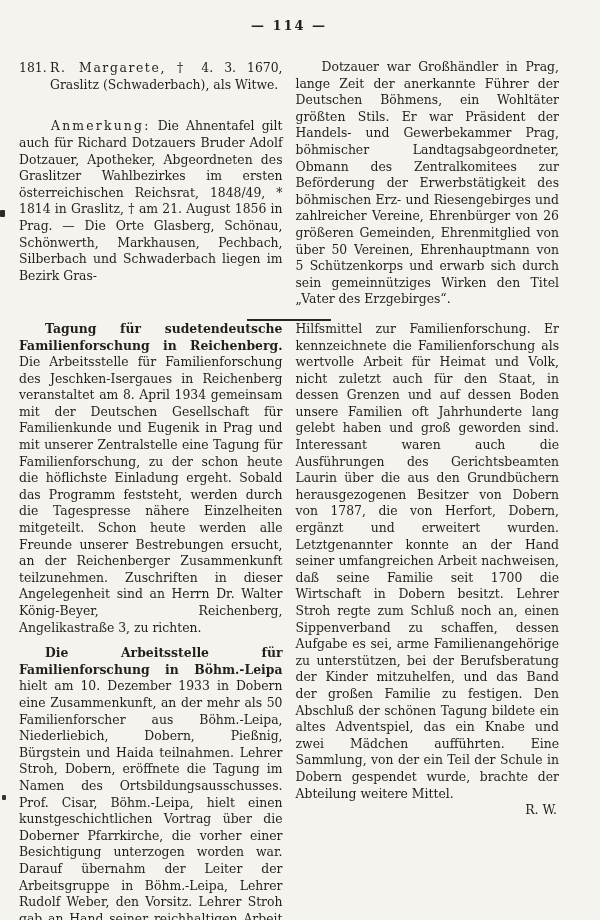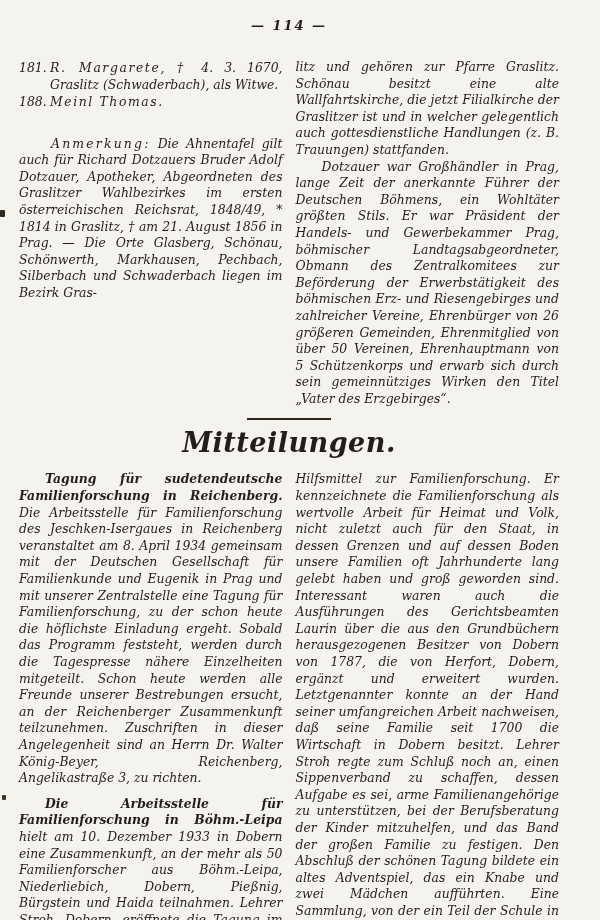--- a/index.html
+++ b/index.html
@@ -3,21 +3,21 @@
 <meta charset="utf-8">
 <style>
   html, body { margin: 0; padding: 0; }
   body {
     width: 600px; height: 920px;
     background: #f5f3ee;
     overflow: hidden;
     font-family: "DejaVu Serif", "Liberation Serif", serif;
     color: #221f1b;
   }
-  .page { position: relative; width: 591px; height: 920px; padding: 18px 32px 0 19px; box-sizing: border-box; font-style: italic; }
+  .page { position: relative; width: 591px; height: 920px; padding: 18px 32px 0 19px; box-sizing: border-box; }
   .pagenum {
     text-align: center; font-weight: bold; font-size: 13px;
     letter-spacing: 2px; margin: 0 0 26px 0;
   }
   .columns { display: flex; gap: 13px; }
   .col { flex: 1; min-width: 0; }
   .para {
     font-size: 12.4px; line-height: 16.6px;
     text-align: justify; margin: 0;
   }
@@ -48,32 +48,29 @@
 <div class="page">
   <div class="speck speck1"></div>
   <div class="speck speck2"></div>
 
   <div class="pagenum">— 114 —</div>
 
   <div class="columns">
     <div class="col">
       <div>
         <p class="entry"><span class="num">181.</span><span class="ename">R. Margarete,</span> <span>† 4. 3. 1670, Graslitz (Schwaderbach), als Witwe.</span></p>
-        <p class="entry"><span class="num">188.</span><span class="ename">Meinl Thomas.</span> <span></span></p>
       </div>
       <p class="para anm"><span class="sperr">Anmerkung:</span> <span>Die Ahnentafel gilt auch für Richard Dotzauers Bruder Adolf Dotzauer, Apotheker, Abgeordneten des Graslitzer Wahlbezirkes im ersten österreichischen Reichsrat, 1848/49, * 1814 in Graslitz, † am 21. August 1856 in Prag. — Die Orte Glasberg, Schönau, Schönwerth, Markhausen, Pechbach, Silberbach und Schwaderbach liegen im Bezirk Gras-</span></p>
     </div>
     <div class="col">
-      <p class="para">litz und gehören zur Pfarre Graslitz. Schönau besitzt eine alte Wallfahrtskirche, die jetzt Filialkirche der Graslitzer ist und in welcher gelegentlich auch gottesdienstliche Handlungen (z. B. Trauungen) stattfanden.</p>
       <p class="para indent">Dotzauer war Großhändler in Prag, lange Zeit der anerkannte Führer der Deutschen Böhmens, ein Wohltäter größten Stils. Er war Präsident der Handels- und Gewerbekammer Prag, böhmischer Landtagsabgeordneter, Obmann des Zentralkomitees zur Beförderung der Erwerbstätigkeit des böhmischen Erz- und Riesengebirges und zahlreicher Vereine, Ehrenbürger von 26 größeren Gemeinden, Ehrenmitglied von über 50 Vereinen, Ehrenhauptmann von 5 Schützenkorps und erwarb sich durch sein gemeinnütziges Wirken den Titel „Vater des Erzgebirges“.</p>
     </div>
   </div>
 
   <div class="rule"></div>
-  <h1 class="heading">Mitteilungen.</h1>
 
   <div class="columns">
     <div class="col">
       <p class="para indent"><b class="lead">Tagung für sudetendeutsche Familienforschung in Reichenberg.</b> <span>Die Arbeitsstelle für Familienforschung des Jeschken-Isergaues in Reichenberg veranstaltet am 8. April 1934 gemeinsam mit der Deutschen Gesellschaft für Familienkunde und Eugenik in Prag und mit unserer Zentralstelle eine Tagung für Familienforschung, zu der schon heute die höflichste Einladung ergeht. Sobald das Programm feststeht, werden durch die Tagespresse nähere Einzelheiten mitgeteilt. Schon heute werden alle Freunde unserer Bestrebungen ersucht, an der Reichenberger Zusammenkunft teilzunehmen. Zuschriften in dieser Angelegenheit sind an Herrn Dr. Walter König-Beyer, Reichenberg, Angelikastraße 3, zu richten.</span></p>
       <p class="para indent gap"><b class="lead">Die Arbeitsstelle für Familienforschung in Böhm.-Leipa</b> <span>hielt am 10. Dezember 1933 in Dobern eine Zusammenkunft, an der mehr als 50 Familienforscher aus Böhm.-Leipa, Niederliebich, Dobern, Pießnig, Bürgstein und Haida teilnahmen. Lehrer Stroh, Dobern, eröffnete die Tagung im Namen des Ortsbildungsausschusses. Prof. Cisar, Böhm.-Leipa, hielt einen kunstgeschichtlichen Vortrag über die Doberner Pfarrkirche, die vorher einer Besichtigung unterzogen worden war. Darauf übernahm der Leiter der Arbeitsgruppe in Böhm.-Leipa, Lehrer Rudolf Weber, den Vorsitz. Lehrer Stroh gab an Hand seiner reichhaltigen Arbeit einen Einblick in das Wesen der Familienforschung. Reicher Beifall dankte ihm. Nach kurzer Pause nahm der Abteilungsleiter das Wort zu seinem Vortrage über die Anlegung eines Familienarchivs und über Quellen und</span></p>
     </div>
     <div class="col">
       <p class="para"><span>Hilfsmittel zur Familienforschung. Er kennzeichnete die Familienforschung als wertvolle Arbeit für Heimat und Volk, nicht zuletzt auch für den Staat, in dessen Grenzen und auf dessen Boden unsere Familien oft Jahrhunderte lang gelebt haben und groß geworden sind. Interessant waren auch die Ausführungen des Gerichtsbeamten Laurin über die aus den Grundbüchern herausgezogenen Besitzer von Dobern von 1787, die von Herfort, Dobern, ergänzt und erweitert wurden. Letztgenannter konnte an der Hand seiner umfangreichen Arbeit nachweisen, daß seine Familie seit 1700 die Wirtschaft in Dobern besitzt. Lehrer Stroh regte zum Schluß noch an, einen Sippenverband zu schaffen, dessen Aufgabe es sei, arme Familienangehörige zu unterstützen, bei der Berufsberatung der Kinder mitzuhelfen, und das Band der großen Familie zu festigen. Den Abschluß der schönen Tagung bildete ein altes Adventspiel, das ein Knabe und zwei Mädchen aufführten. Eine Sammlung, von der ein Teil der Schule in Dobern gespendet wurde, brachte der Abteilung weitere Mittel.</span> <span class="sig">R. W.</span></p>
 
     </div>

